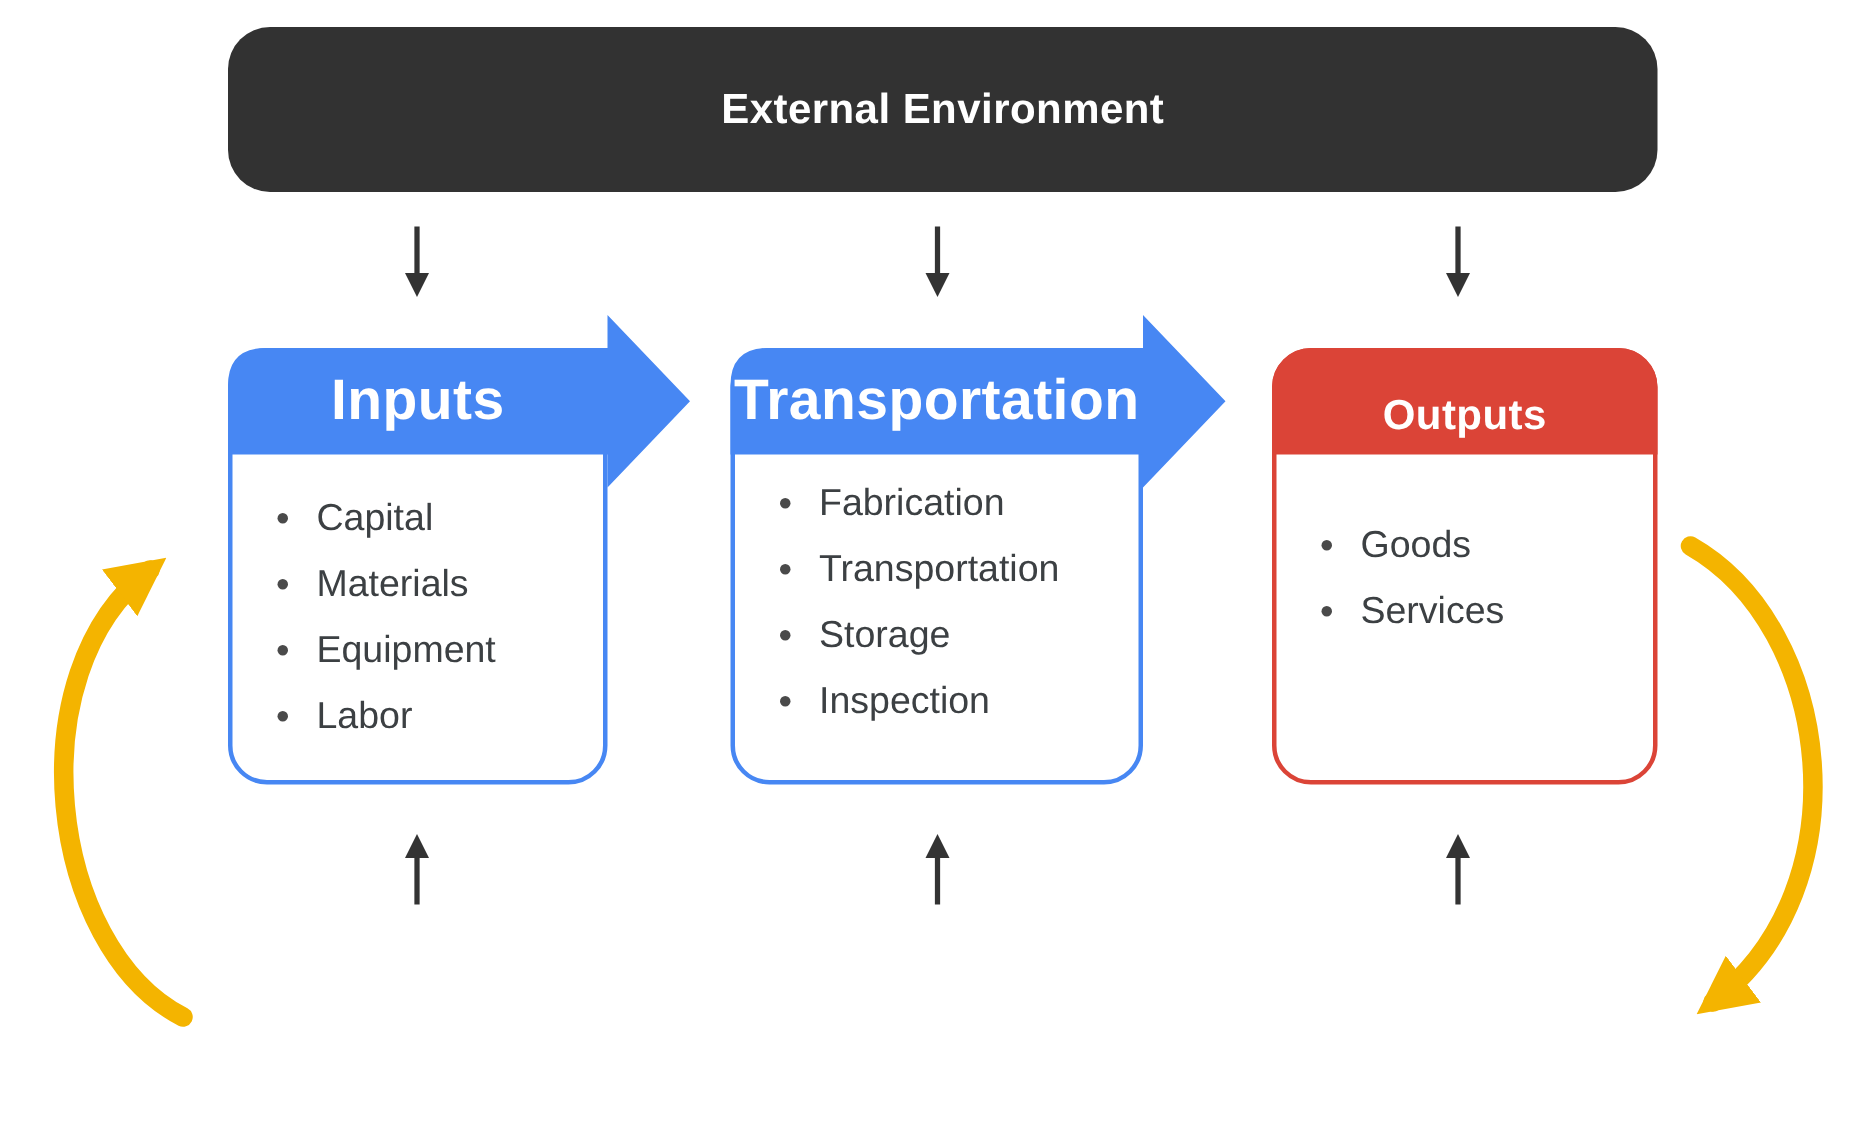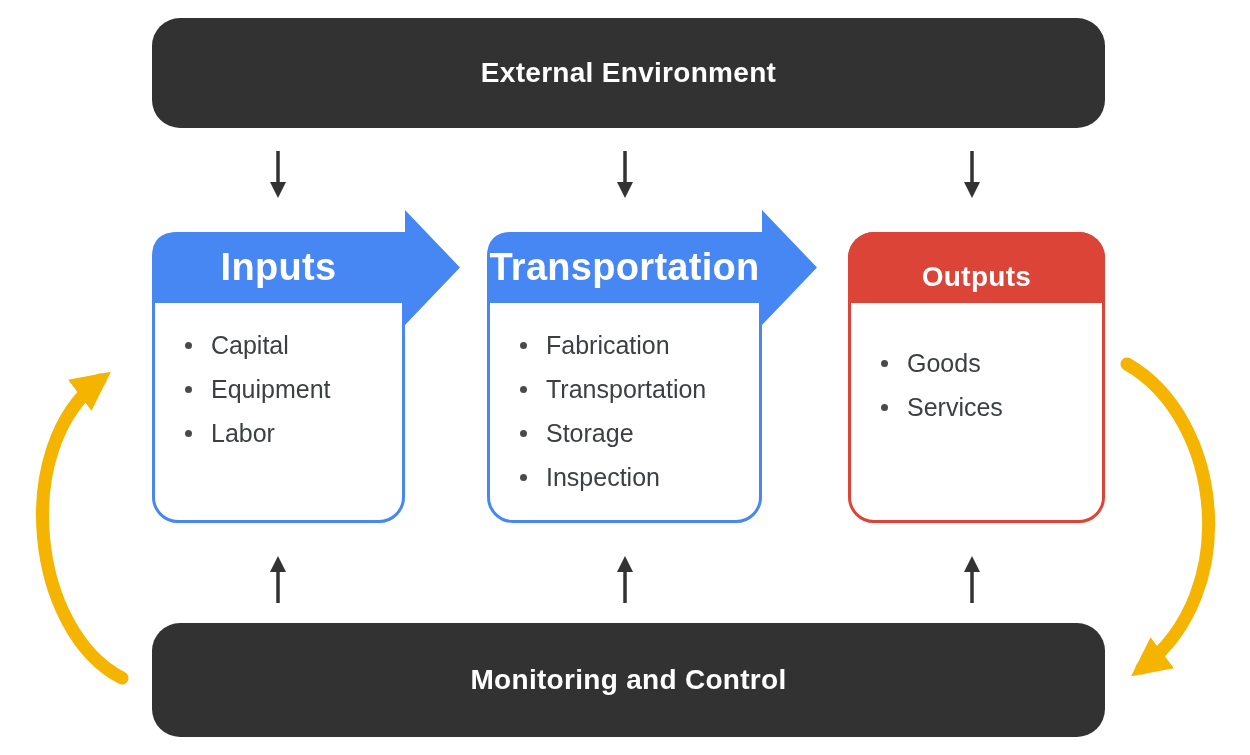--- a/index.html
+++ b/index.html
@@ -141,36 +141,40 @@
       <path d="M 25 22 L 253 22 L 253 0 L 308 57.5 L 253 115 L 253 93 L 0 93 L 0 47 Q 0 22 25 22 Z" fill="#4787F3"></path>
     </svg>
     <div class="card-title" style="left:0; width:253px;">Inputs</div>
     <ul class="card-list" style="top:113px; width:289px;text-align:right;">
       <li>
           <span class="dot"></span>
           <span>Capital</span>
         </li>
       <li>
           <span class="dot"></span>
+          <span>Materials</span>
+        </li>
+      <li>
+          <span class="dot"></span>
           <span>Equipment</span>
         </li>
       <li>
           <span class="dot"></span>
           <span>Labor</span>
         </li>
     </ul>
   </div>
 
   <div class="card-wrap" style="left:487px; top:210px; width:335px; height:313px;">
     <div class="card-body" style="left:0; top:22px; width:275px; height:291px;"></div>
     <svg class="ribbon" width="335" height="115" viewBox="0 0 335 115" xmlns="http://www.w3.org/2000/svg">
       <path d="M 25 22 L 275 22 L 275 0 L 330 57.5 L 275 115 L 275 93 L 0 93 L 0 47 Q 0 22 25 22 Z" fill="#4787F3"></path>
     </svg>
     <div class="card-title" style="left:0; width:275px;">Transportation</div>
-    <ul class="card-list" style="top:113px; width:329px;">
+    <ul class="card-list" style="top:103px; width:329px;">
       <li>
           <span class="dot"></span>
           <span>Fabrication</span>
         </li>
       <li>
           <span class="dot"></span>
           <span>Transportation</span>
         </li>
       <li>
           <span class="dot"></span>
@@ -192,17 +196,14 @@
           <span class="dot"></span>
           <span>Goods</span>
         </li>
       <li>
           <span class="dot"></span>
           <span>Services</span>
         </li>
     </ul>
   </div>
 
-  <div class="banner bottom">
-    <span>Monitoring and Control</span>
-  </div>
 
 </div>
 
 </body></html>

